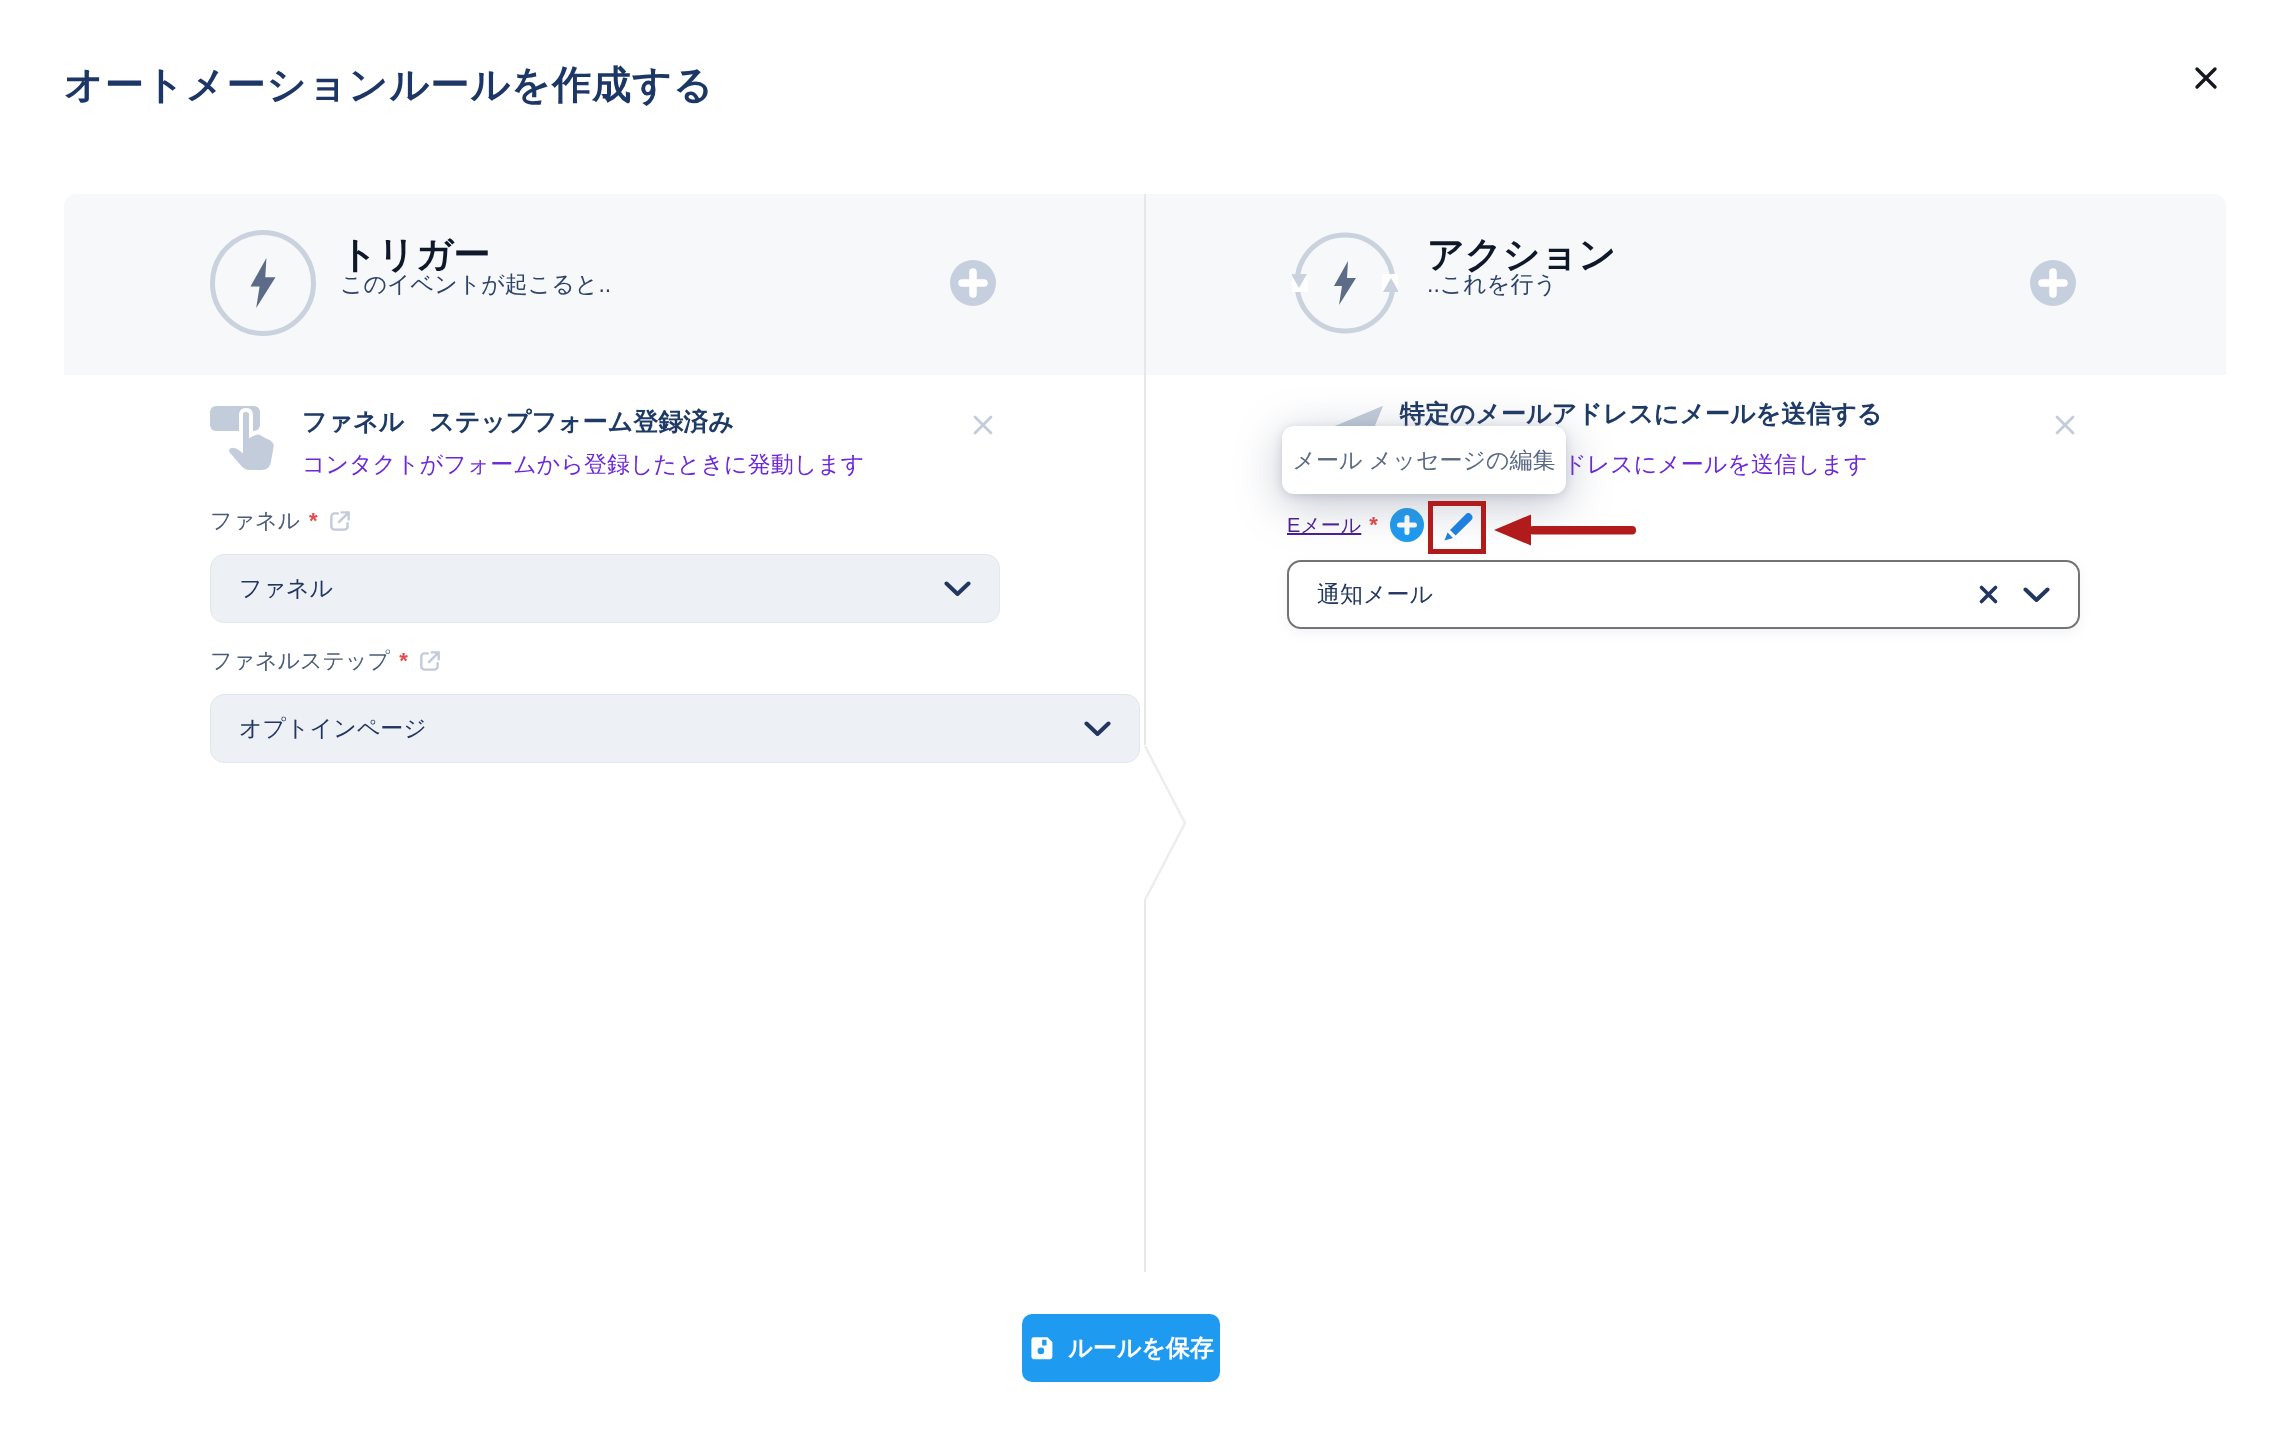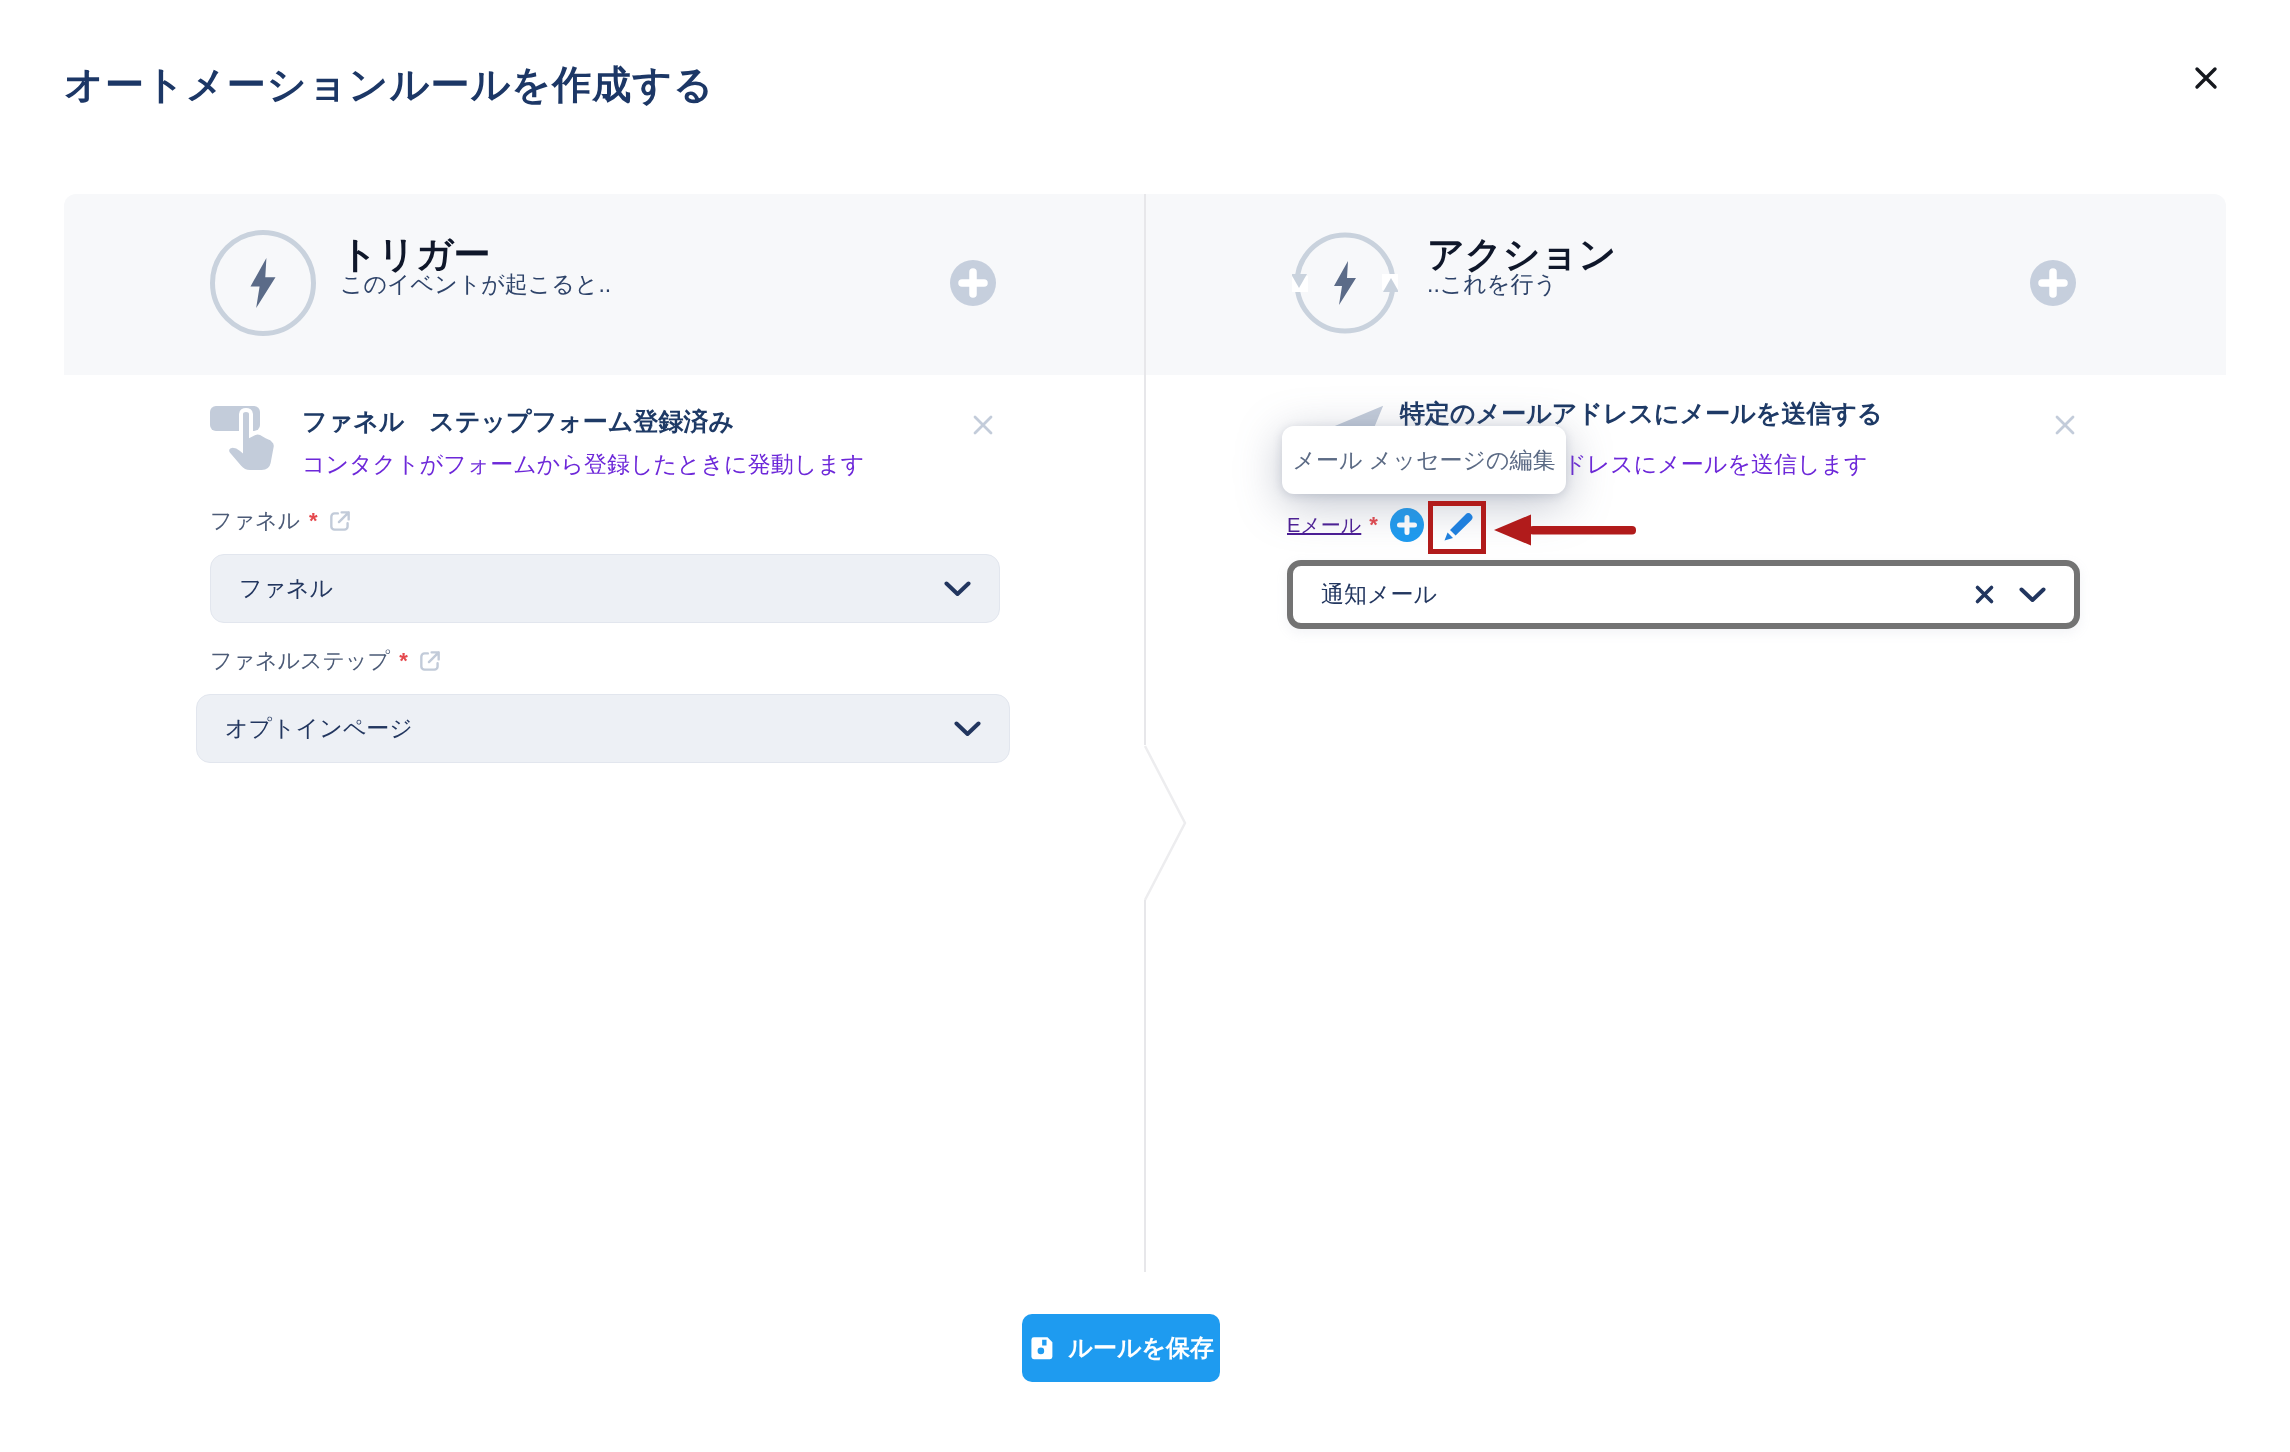--- a/index.html
+++ b/index.html
@@ -24,21 +24,21 @@
   .plus-btn{width:46px;height:46px;border-radius:50%;background:#c6cfdd;display:flex;align-items:center;justify-content:center;cursor:pointer;}
   
   .card-title{font-size:25px;font-weight:bold;color:#1e3a66;line-height:30px;white-space:nowrap;}
   .card-sub{font-size:23px;color:#6d28d9;line-height:28px;white-space:nowrap;}
   .card-close{width:26px;height:26px;display:flex;align-items:center;justify-content:center;cursor:pointer;}
   .field-label-row{display:flex;align-items:center;gap:9px;font-size:22px;color:#4c5b77;}
   .req{color:#e5484d;font-weight:bold;font-size:22px;}
   .dropdown{height:69px;border-radius:14px;display:flex;align-items:center;justify-content:space-between;
             padding:0 28px;box-sizing:border-box;font-size:23px;color:#22365f;cursor:pointer;}
   .dd-gray{background:#edf0f5;border:1px solid #e2e6ee;}
-  .dd-white{background:#ffffff;border:6px solid #737373;box-shadow:0 4px 12px rgba(150,160,185,0.12);}
+  .dd-white{background:#ffffff;border:2px solid #737373;box-shadow:0 4px 12px rgba(150,160,185,0.12);}
   .dd-controls{display:flex;align-items:center;gap:24px;}
   
   .email-row{display:flex;align-items:center;gap:12px;}
   .add-circle{width:34px;height:34px;border-radius:50%;background:#1e9bf0;display:flex;align-items:center;justify-content:center;cursor:pointer;}
   .red-box{width:58px;height:53px;border:5px solid #b11b1b;box-sizing:border-box;display:flex;align-items:center;justify-content:center;background:transparent;}
   
   .tooltip{left:1218px;top:232px;width:284px;height:68px;background:#ffffff;border-radius:12px;z-index:6;
            display:flex;align-items:center;justify-content:center;
            box-shadow:0 10px 45px rgba(100,110,135,0.40),0 2px 10px rgba(100,110,135,0.22);}
   .tooltip span{font-size:23px;color:#5c6b85;white-space:nowrap;}
@@ -132,21 +132,21 @@
   </div>
 
   <div class="abs field-label-row" style="left:146px;top:452px;">
     <span>ファネルステップ</span>
       <span class="req">*</span>
     <svg width="26" height="26" viewBox="0 0 24 24" style="cursor:pointer;">
       <path d="M10 5 H7 a3 3 0 0 0 -3 3 v9 a3 3 0 0 0 3 3 h9 a3 3 0 0 0 3 -3 v-3" fill="none" stroke="#c2cbd9" stroke-width="2.2" stroke-linecap="round"></path>
       <path d="M13.5 4 H20 V10.5 M20 4 L11 13" fill="none" stroke="#c2cbd9" stroke-width="2.2" stroke-linecap="round" stroke-linejoin="round"></path>
     </svg>
   </div>
-  <div class="abs dropdown dd-gray" style="left:132px;top:500px;width:814px;">
+  <div class="abs dropdown dd-gray" style="left:146px;top:500px;width:930px;">
     <span>オプトインページ</span>
     <svg width="27" height="16" viewBox="0 0 27 16">
       <polyline points="2.5,2.5 13.5,13 24.5,2.5" fill="none" stroke="#22365f" stroke-width="4" stroke-linecap="round" stroke-linejoin="round"></polyline>
     </svg>
   </div>
 
   <svg class="abs" style="left:1266px;top:207px;" width="58" height="58" viewBox="0 0 24 24">
     <path d="M1.5 10.5 L22 2 L13.5 22.5 L10 14 Z" fill="#c3ccda"></path>
   </svg>
   <div class="abs card-title" style="left:1336px;top:204px;z-index:1;">特定のメールアドレスにメールを送信する</div>

